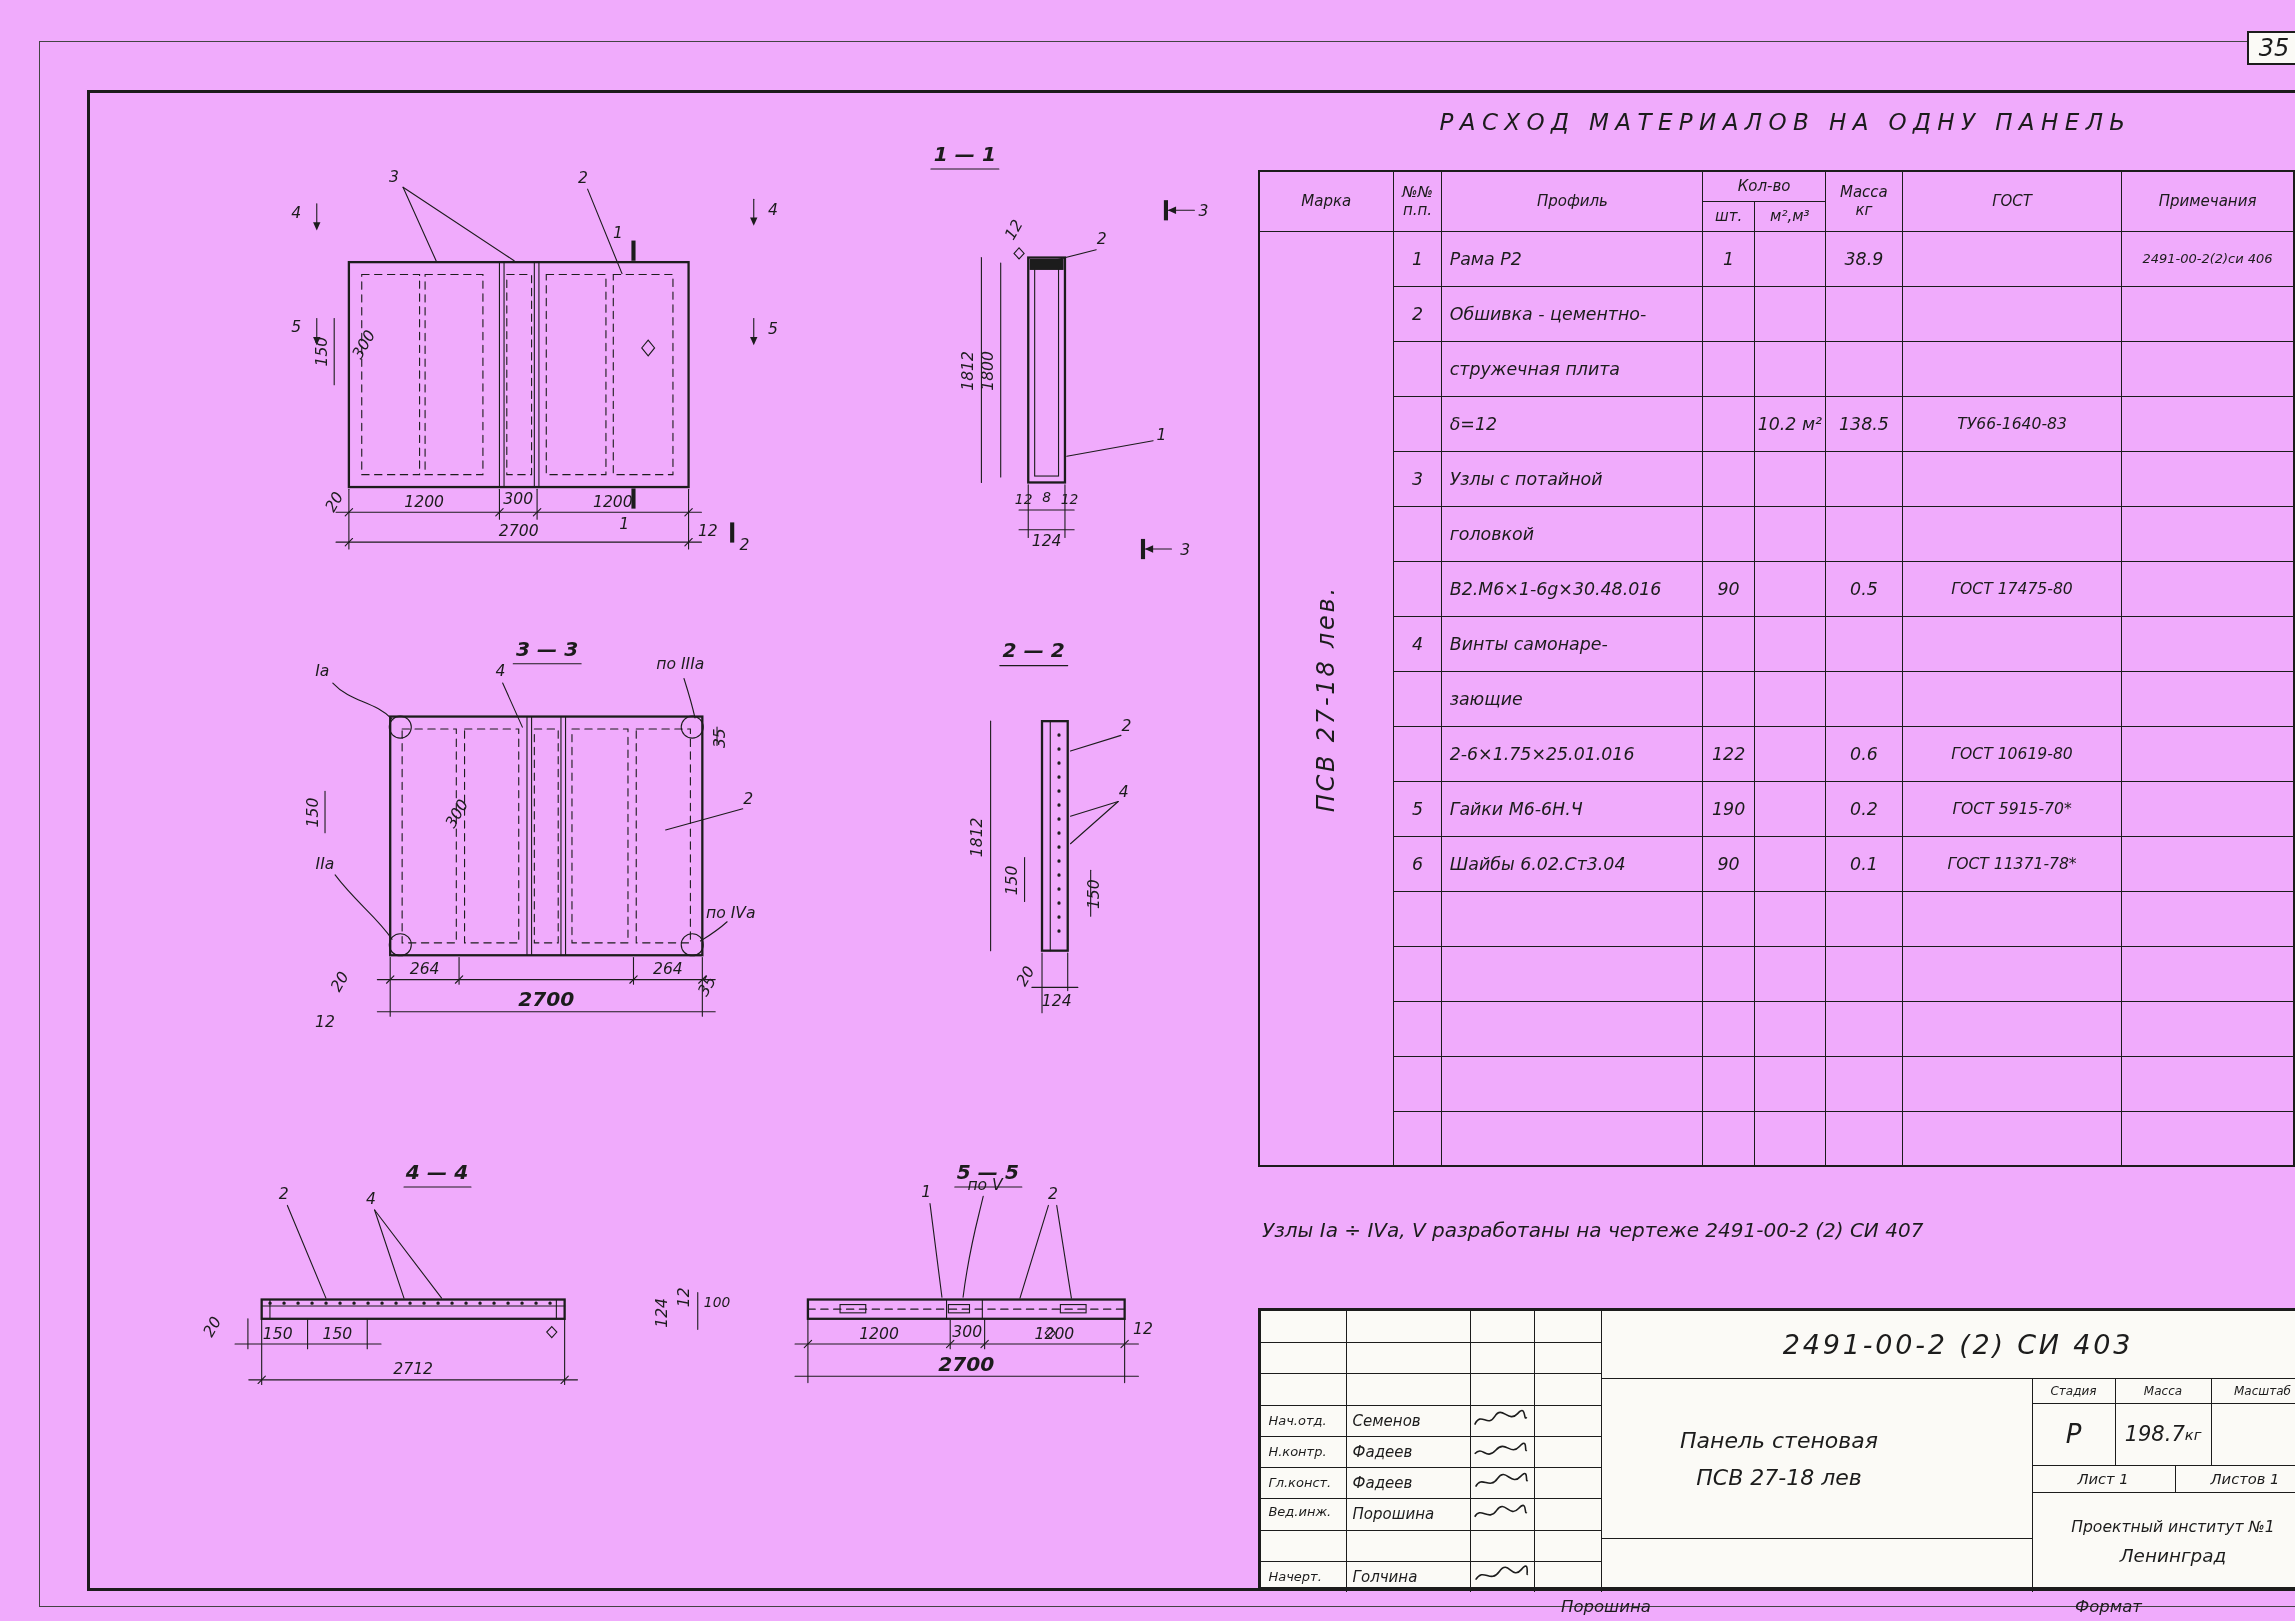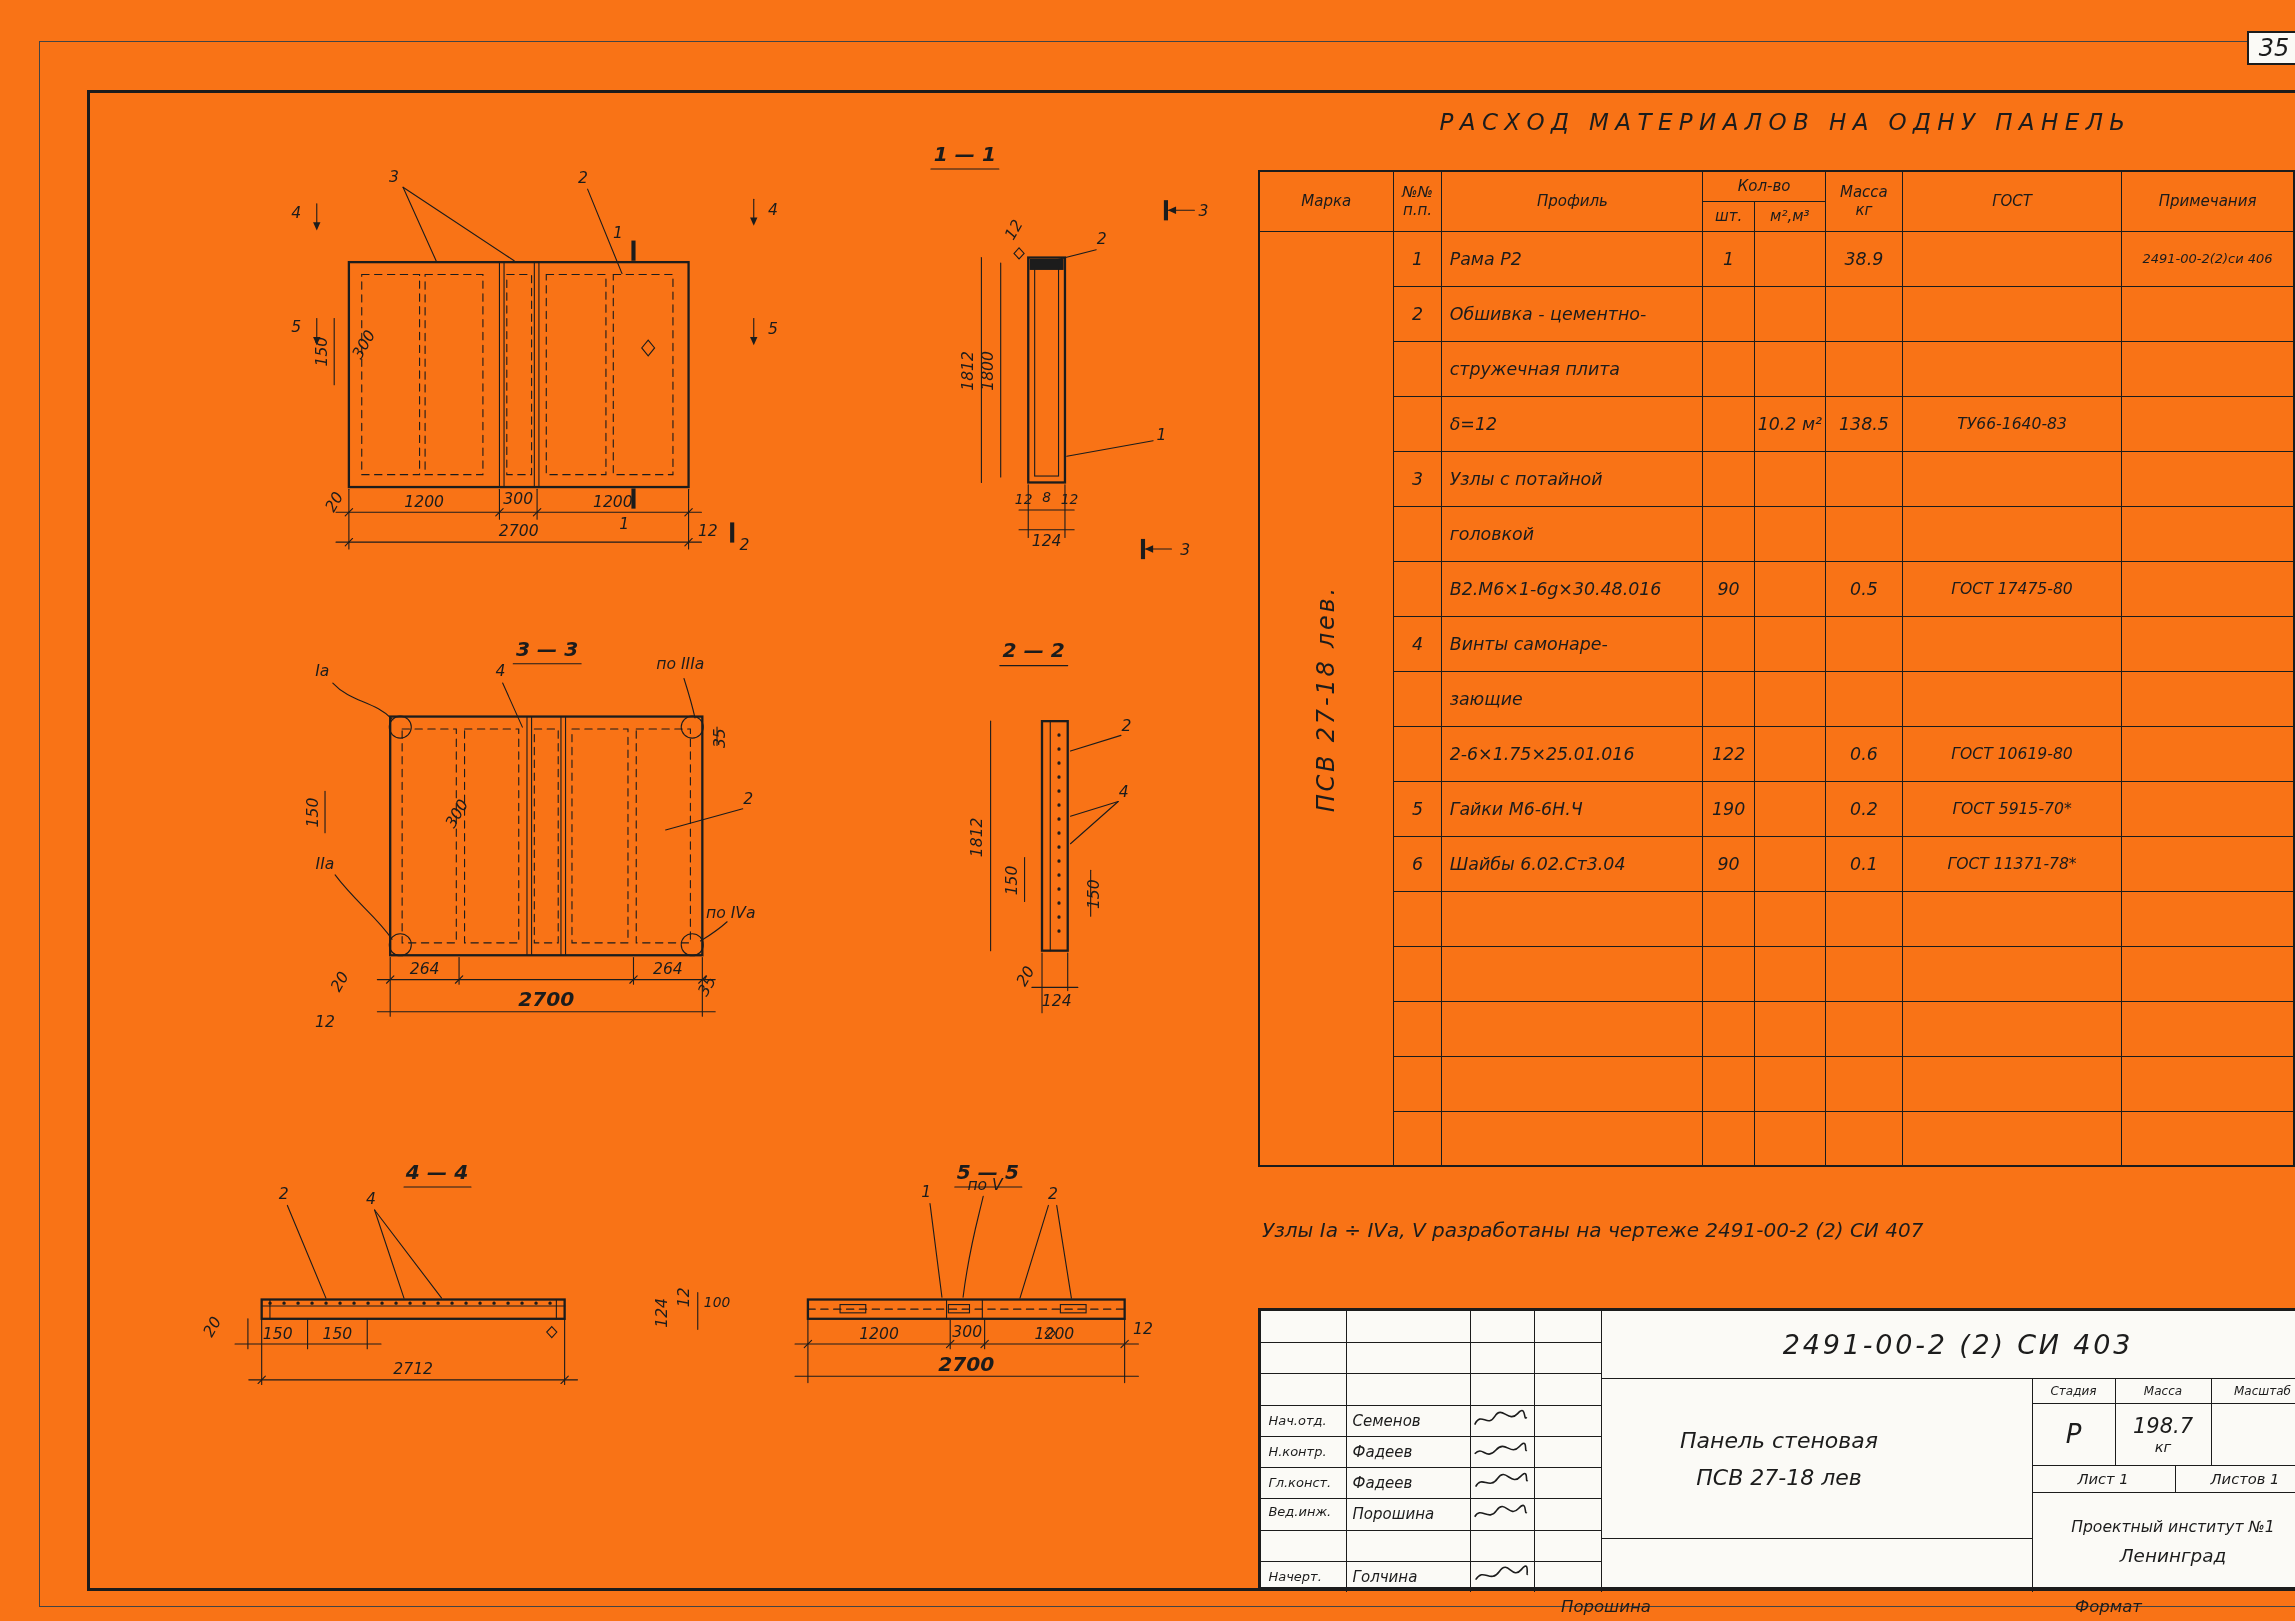--- a/index.html
+++ b/index.html
@@ -1,17 +1,17 @@
 <!DOCTYPE html>
 <html style="font-size:7.3px"><head>
 <meta charset="utf-8">
 <style>
   * { margin:0; padding:0; box-sizing:border-box; }
   html,body { width:2337px; height:1622px; background:#e9e7e1; }
-  .sheet { position:absolute; inset:0; background:#f97316; font-family:"DejaVu Sans",sans-serif; color:#1c1c1c; overflow:hidden; }
+  .sheet { position:absolute; inset:0; background:#f0abfc; font-family:"DejaVu Sans",sans-serif; color:#1c1c1c; overflow:hidden; }
   .edge { position:absolute; left:39px; top:41px; width:2279px; height:1566px; border:0.9px solid #444; }
   .frame { position:absolute; left:87px; top:90px; width:2224px; height:1501px; border:3.2px solid #1c1c1c; }
   .sheetnum { position:absolute; left:2247px; top:31px; width:54px; height:34px; border:2.3px solid #1c1c1c;
               display:flex; align-items:center; justify-content:center; font-size:24px; font-style:italic; background:#fbfaf6; }
   .tabletitle { position:absolute; left:1260px; top:109px; width:1051px; text-align:center;
                 font-size:23px; font-style:italic; letter-spacing:6.4px; white-space:nowrap; }
   
   .mat-table { position:absolute; left:1258px; top:170px; border-collapse:collapse; table-layout:fixed;
                font-style:italic; border:2.8px solid #1c1c1c; }
   .mat-table th, .mat-table td { border:1.4px solid #1c1c1c; overflow:hidden; white-space:nowrap; }
@@ -548,21 +548,21 @@
 
     <div class="cell" style="left:340px;top:67px;width:356px;height:161px;flex-direction:column;gap:12px;font-size:22px">
       <div>Панель  стеновая</div>
       <div>ПСВ  27-18  лев</div>
     </div>
 
     <div class="cell" style="left:771px;top:67px;width:83px;height:25px;font-size:12px">Стадия</div>
     <div class="cell" style="left:854px;top:67px;width:96px;height:25px;font-size:12px">Масса</div>
     <div class="cell" style="left:950px;top:67px;width:103px;height:25px;font-size:12px">Масштаб</div>
     <div class="cell" style="left:771px;top:92px;width:83px;height:62px;font-size:26px">Р</div>
-    <div class="cell" style="left:854px;top:92px;width:96px;height:62px;flex-direction:column">
+    <div class="cell" style="left:854px;top:92px;width:96px;height:62px;flex-direction:row">
       <div style="font-size:21px">198.7</div>
       <div style="font-size:14.7px">кг</div>
     </div>
 
     <div class="cell" style="left:771px;top:154px;width:142px;height:27.5px;font-size:14.7px">Лист 1</div>
     <div class="cell" style="left:914px;top:154px;width:140px;height:27.5px;font-size:14.7px">Листов 1</div>
 
     <div class="cell" style="left:771px;top:181px;width:282px;height:100px;flex-direction:column;gap:8.3px">
       <div style="font-size:15.6px">Проектный институт №1</div>
       <div style="font-size:18.4px">Ленинград</div>

